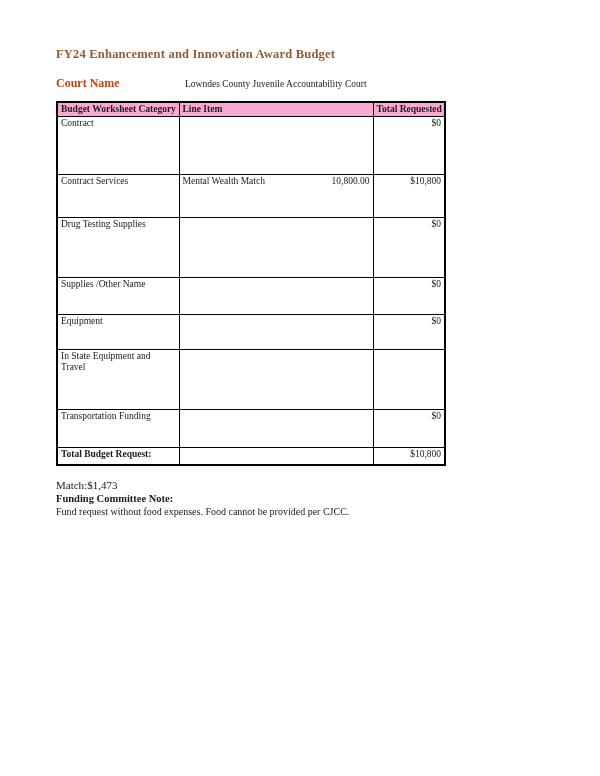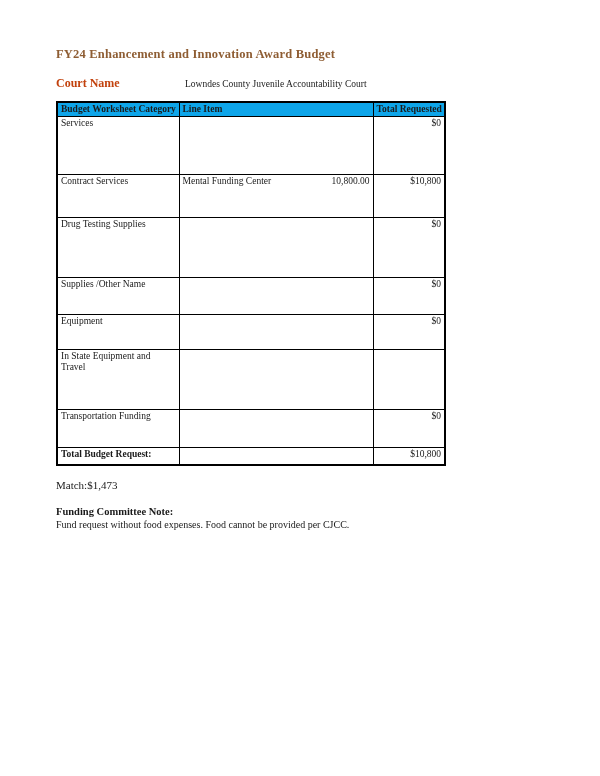--- a/index.html
+++ b/index.html
@@ -55,21 +55,21 @@
   table.budget th, table.budget td {
     border: 1px solid #000;
     vertical-align: top;
     padding: 1px 3px;
     font-size: 9.5px;
     line-height: 11px;
     overflow: hidden;
   }
   thead tr { height: 13px; }
   thead th {
-    background: #0ea5e9;
+    background: #f9a8d4;
     font-weight: bold;
     text-align: left;
     white-space: nowrap;
     font-family: Liberation Serif, serif;
   }
   #budget-rows tr:nth-child(1) { height: 58px; }
   #budget-rows tr:nth-child(2) { height: 43px; }
   #budget-rows tr:nth-child(3) { height: 60px; }
   #budget-rows tr:nth-child(4) { height: 37px; }
   #budget-rows tr:nth-child(5) { height: 35px; font-family: Liberation Serif, serif; }
@@ -92,21 +92,21 @@
 
   .match-row {
     margin-top: 13px;
     width: 385px;
     display: flex;
     justify-content: flex-start;
     font-size: 11px;
     line-height: 13px;
   }
 
-  .note-block { margin-top: 13px; width: 388px; }
+  .note-block { width: 388px; }
   .note-heading { font-size: 10.5px; font-weight: bold; line-height: 13px; }
   .note-body { font-size: 10px; line-height: 13px; }
 </style>
 </head>
 <body>
 
 <div class="page">
   <div class="content">
 
     <div class="doc-title">FY24 Enhancement and Innovation Award Budget</div>
@@ -124,34 +124,34 @@
         </colgroup>
       <thead>
         <tr>
           <th>Budget Worksheet Category</th>
           <th>Line Item</th>
           <th>Total Requested</th>
         </tr>
       </thead>
       <tbody id="budget-rows">
           <tr>
-    <td><span class="cat-text">Services</span></td>
+    <td><span class="cat-text">Contract</span></td>
     <td>
       <div class="li-wrap">
         <span class="li-name"></span>
         <span class="li-amount"></span>
       </div>
     </td>
     <td class="tot"><span class="total-text">$0</span></td>
   </tr>
           <tr>
     <td><span class="cat-text">Contract Services</span></td>
     <td>
       <div class="li-wrap">
-        <span class="li-name">Mental Funding Center</span>
+        <span class="li-name">Mental Wealth Match</span>
         <span class="li-amount">10,800.00</span>
       </div>
     </td>
     <td class="tot"><span class="total-text">$10,800</span></td>
   </tr>
           <tr>
     <td><span class="cat-text">Drug Testing Supplies</span></td>
     <td>
       <div class="li-wrap">
         <span class="li-name"></span>

